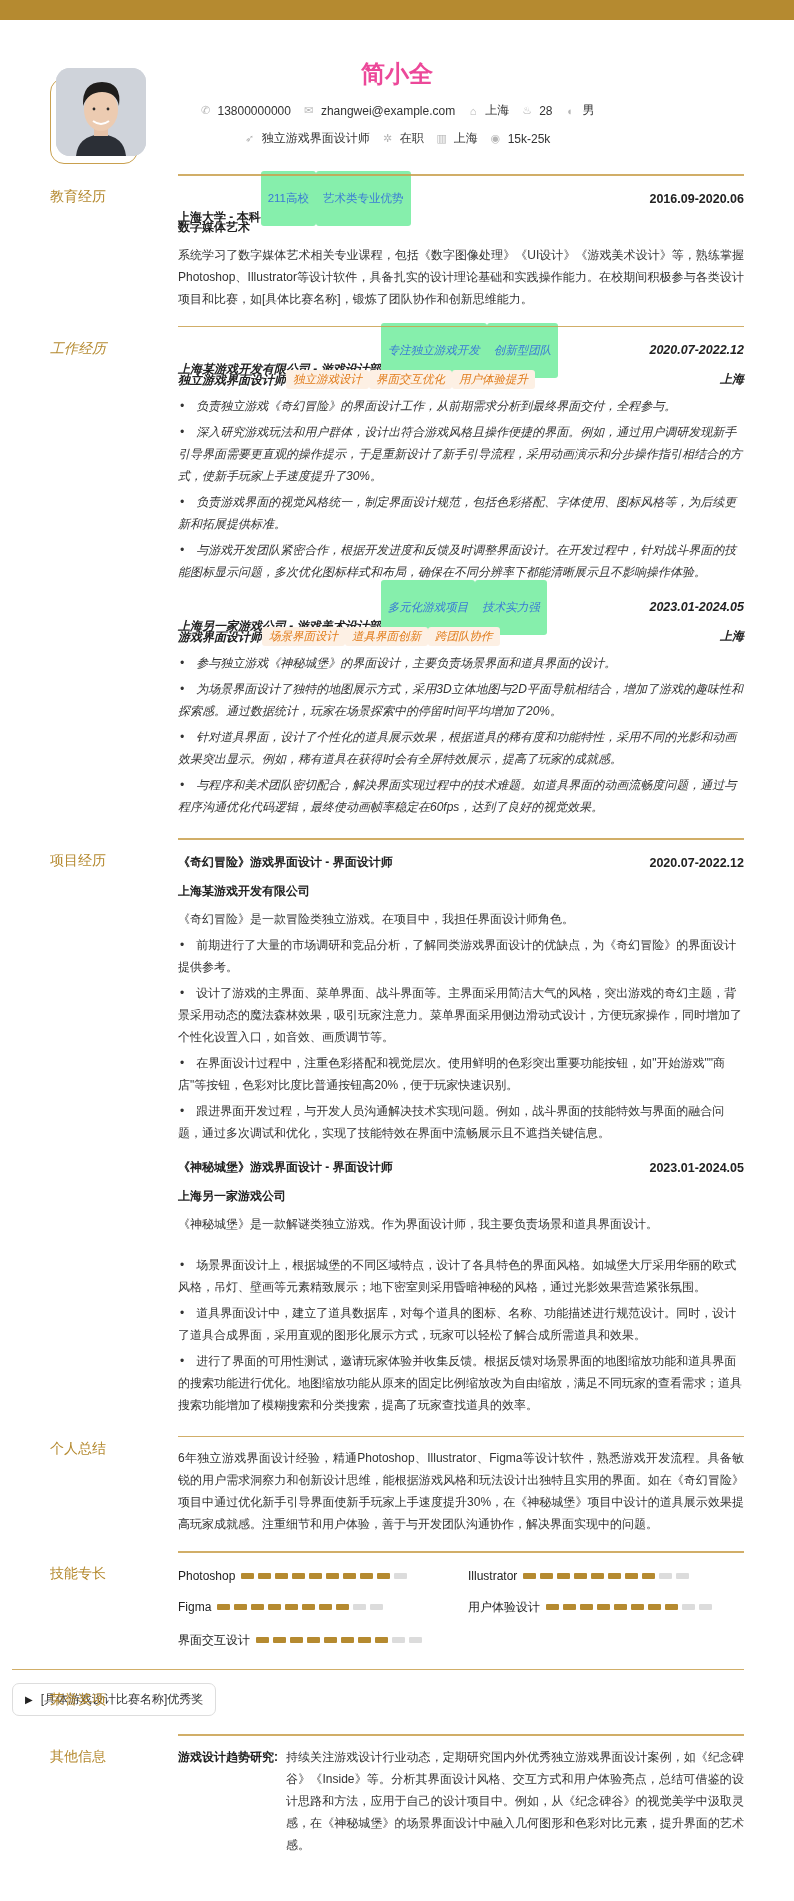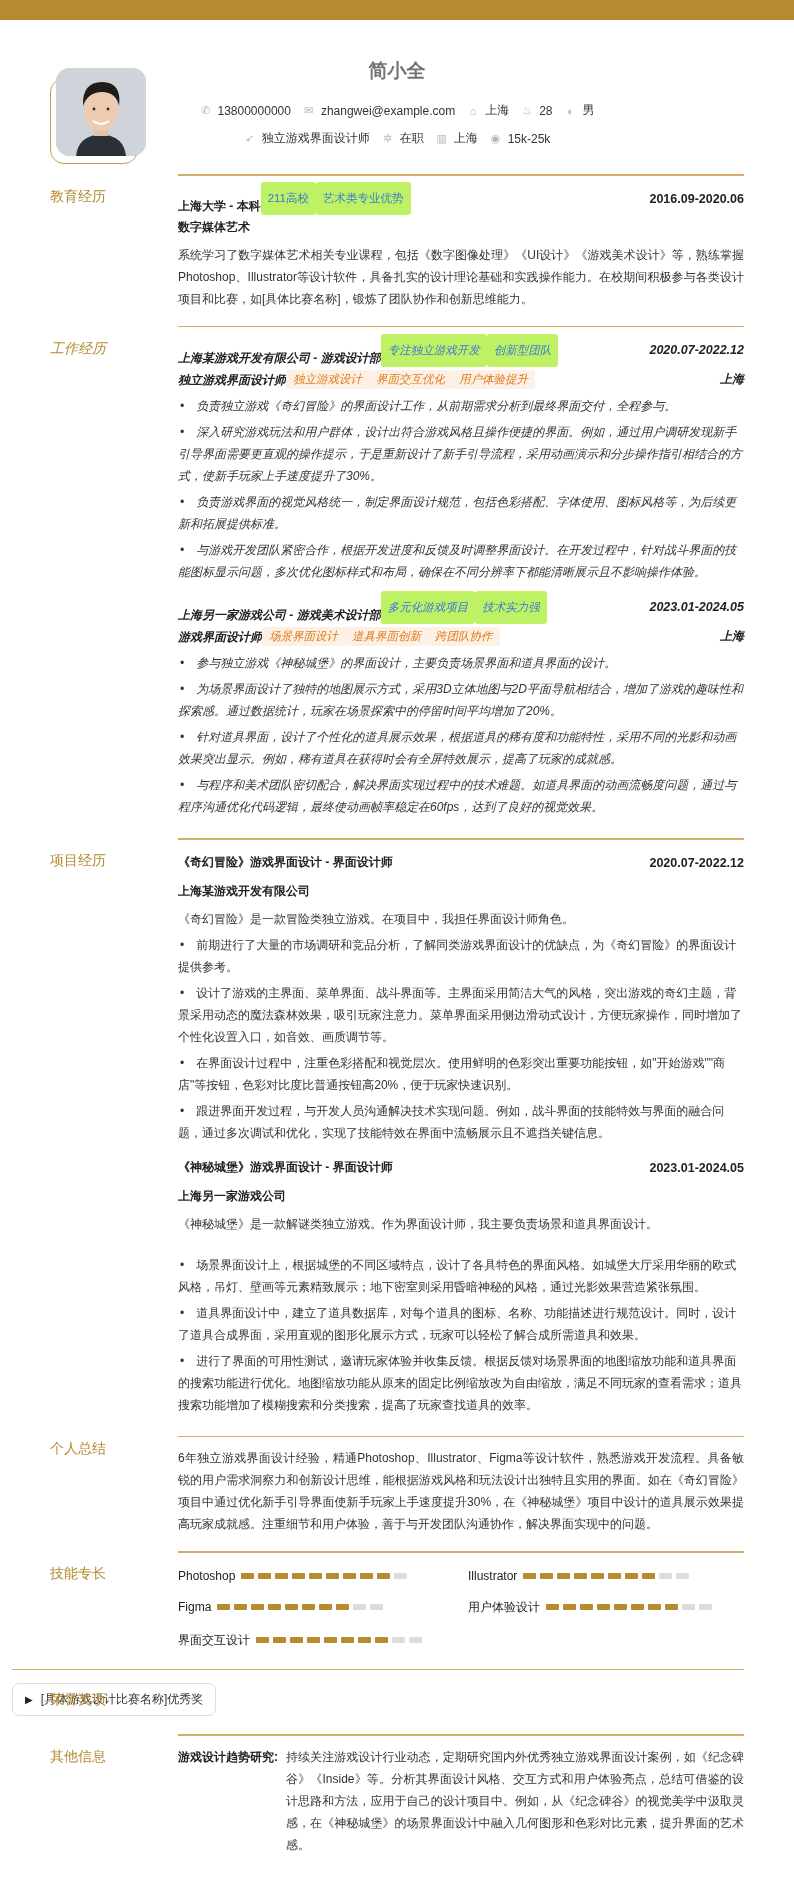--- a/index.html
+++ b/index.html
@@ -16,35 +16,35 @@
   .avatar-frame {
     position: absolute; left: 0; top: 10px; width: 88px; height: 86px;
     border: 1.5px solid #c9a04e; border-radius: 14px;
   }
   .avatar {
     position: absolute; left: 6px; top: 0; width: 90px; height: 88px;
     border-radius: 14px; overflow: hidden;
     background: linear-gradient(180deg, #d4d8de 0%, #c9ced6 100%);
   }
   .avatar svg { width: 100%; height: 100%; display: block; }
-  .name { position: absolute; left: 0; right: 0; top: 38px; text-align: center; font-size: 19px; font-weight: bold; color: #737373; }
+  .name { position: absolute; left: 0; right: 0; top: 38px; text-align: center; font-size: 24px; font-weight: bold; color: #ec4899; }
   .info-row { position: absolute; left: 0; right: 0; display: flex; justify-content: center; align-items: center; gap: 12px; font-size: 12px; color: #333; }
   .info-row.r1 { top: 82px; }
   .info-row.r2 { top: 110px; }
   .info-item { display: flex; align-items: center; gap: 6px; }
   .ico { color: #b5b5b5; font-size: 11px; width: 12px; text-align: center; }
 
   .section { position: relative; padding-left: 178px; padding-right: 50px; }
   .divider { height: 1.5px; background: #c9a04e; opacity: 0.85; }
   .sec-label { position: absolute; left: 50px; color: #b58a30; font-size: 14px; }
   .row-head { display: flex; align-items: center; justify-content: space-between; height: 20px; }
   .row-head .left { display: flex; align-items: flex-end; gap: 0; }
   .bold { font-weight: bold; color: #222; font-size: 12px; }
   .date { font-weight: bold; color: #222; font-size: 12.5px; }
-  .tag-blue { background: #bef264; color: #3a7bd5; padding: 9px 7px; border-radius: 3px; font-size: 11.5px; }
+  .tag-blue { background: #86efac; color: #3a7bd5; padding: 20px 7px; border-radius: 3px; font-size: 11.5px; }
   .tag-orange { background: #fdf0e4; color: #e07b1a; padding: 2px 7px; border-radius: 3px; font-size: 11.5px; }
   .para { font-size: 12px; line-height: 22px; color: #333; text-align: justify; }
   .bullet { font-size: 12px; line-height: 22px; color: #333; margin-top: 4px; }
   .bullet::before { content: "•"; margin-right: 12px; margin-left: 2px; }
 
   .skills { display: grid; grid-template-columns: 290px 280px; row-gap: 16px; }
   .skill { display: flex; align-items: center; gap: 6px; font-size: 12px; color: #222; }
   .bars { display: flex; gap: 4px; }
   .bar { width: 13px; height: 6px; background: #b58a30; border-radius: 1px; }
   .bar.off { background: #dcdcdc; }

